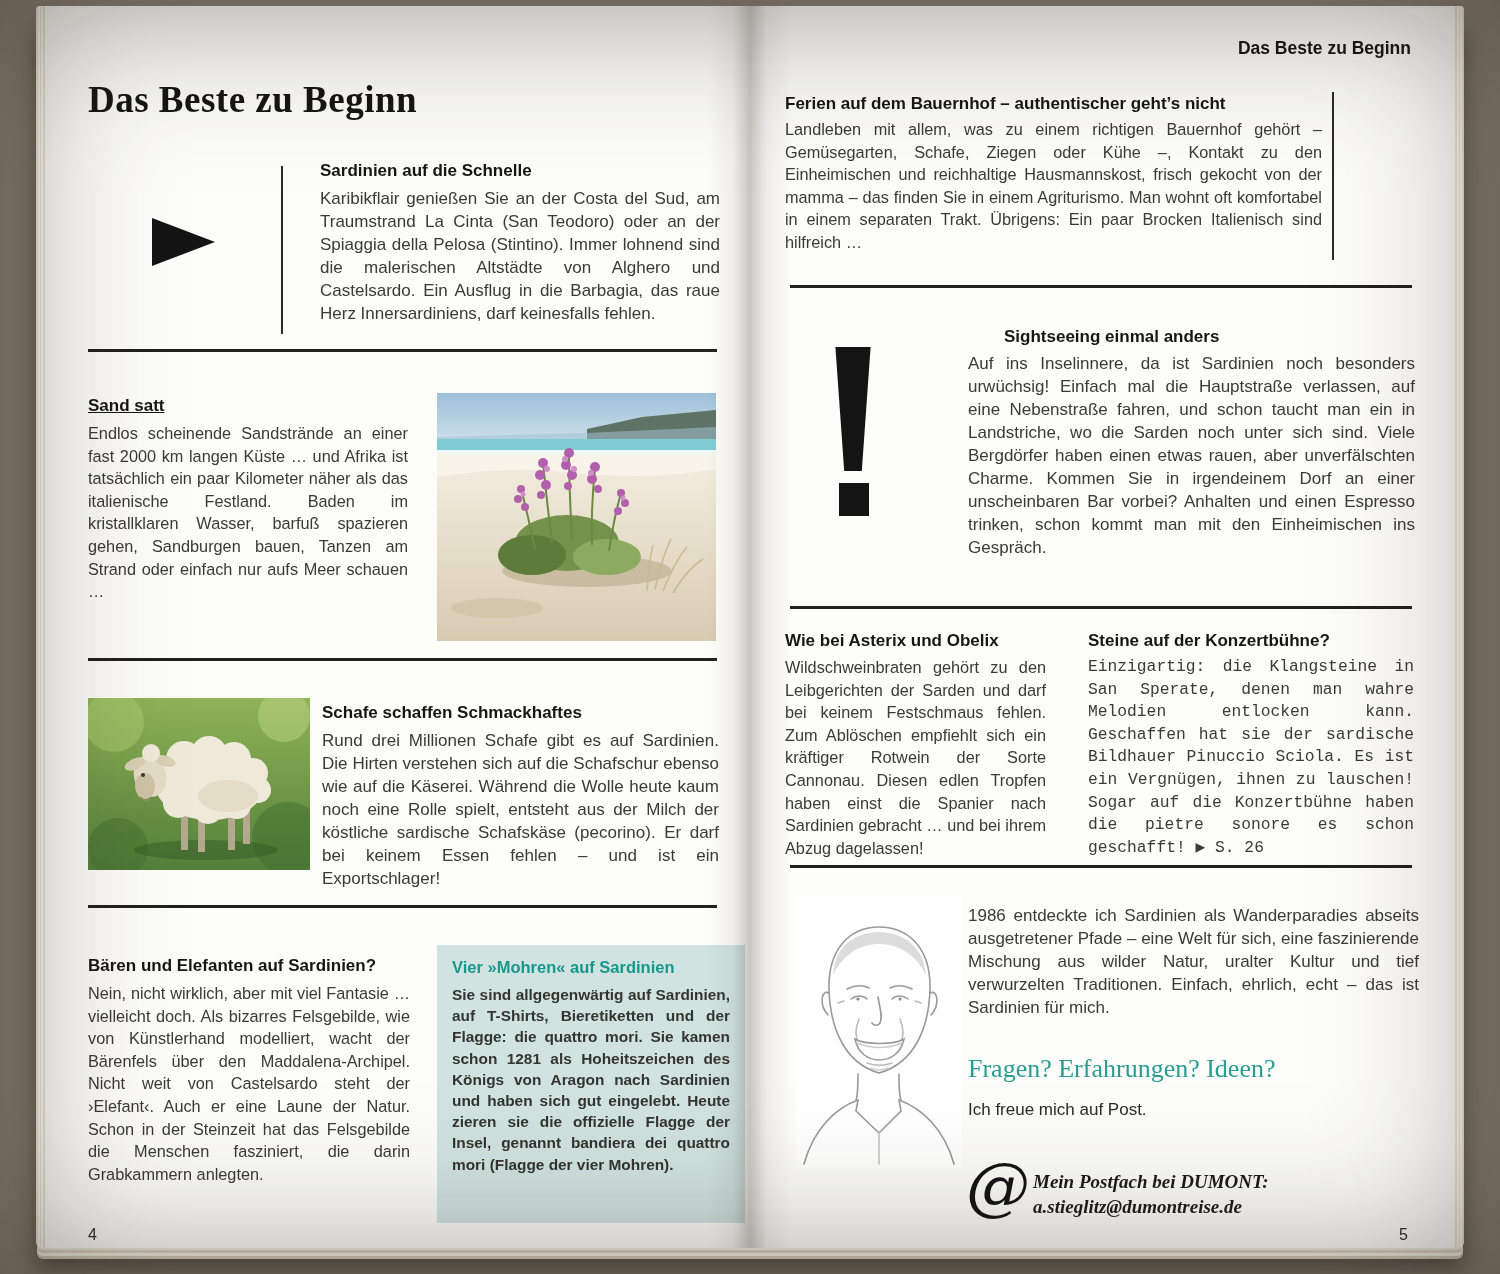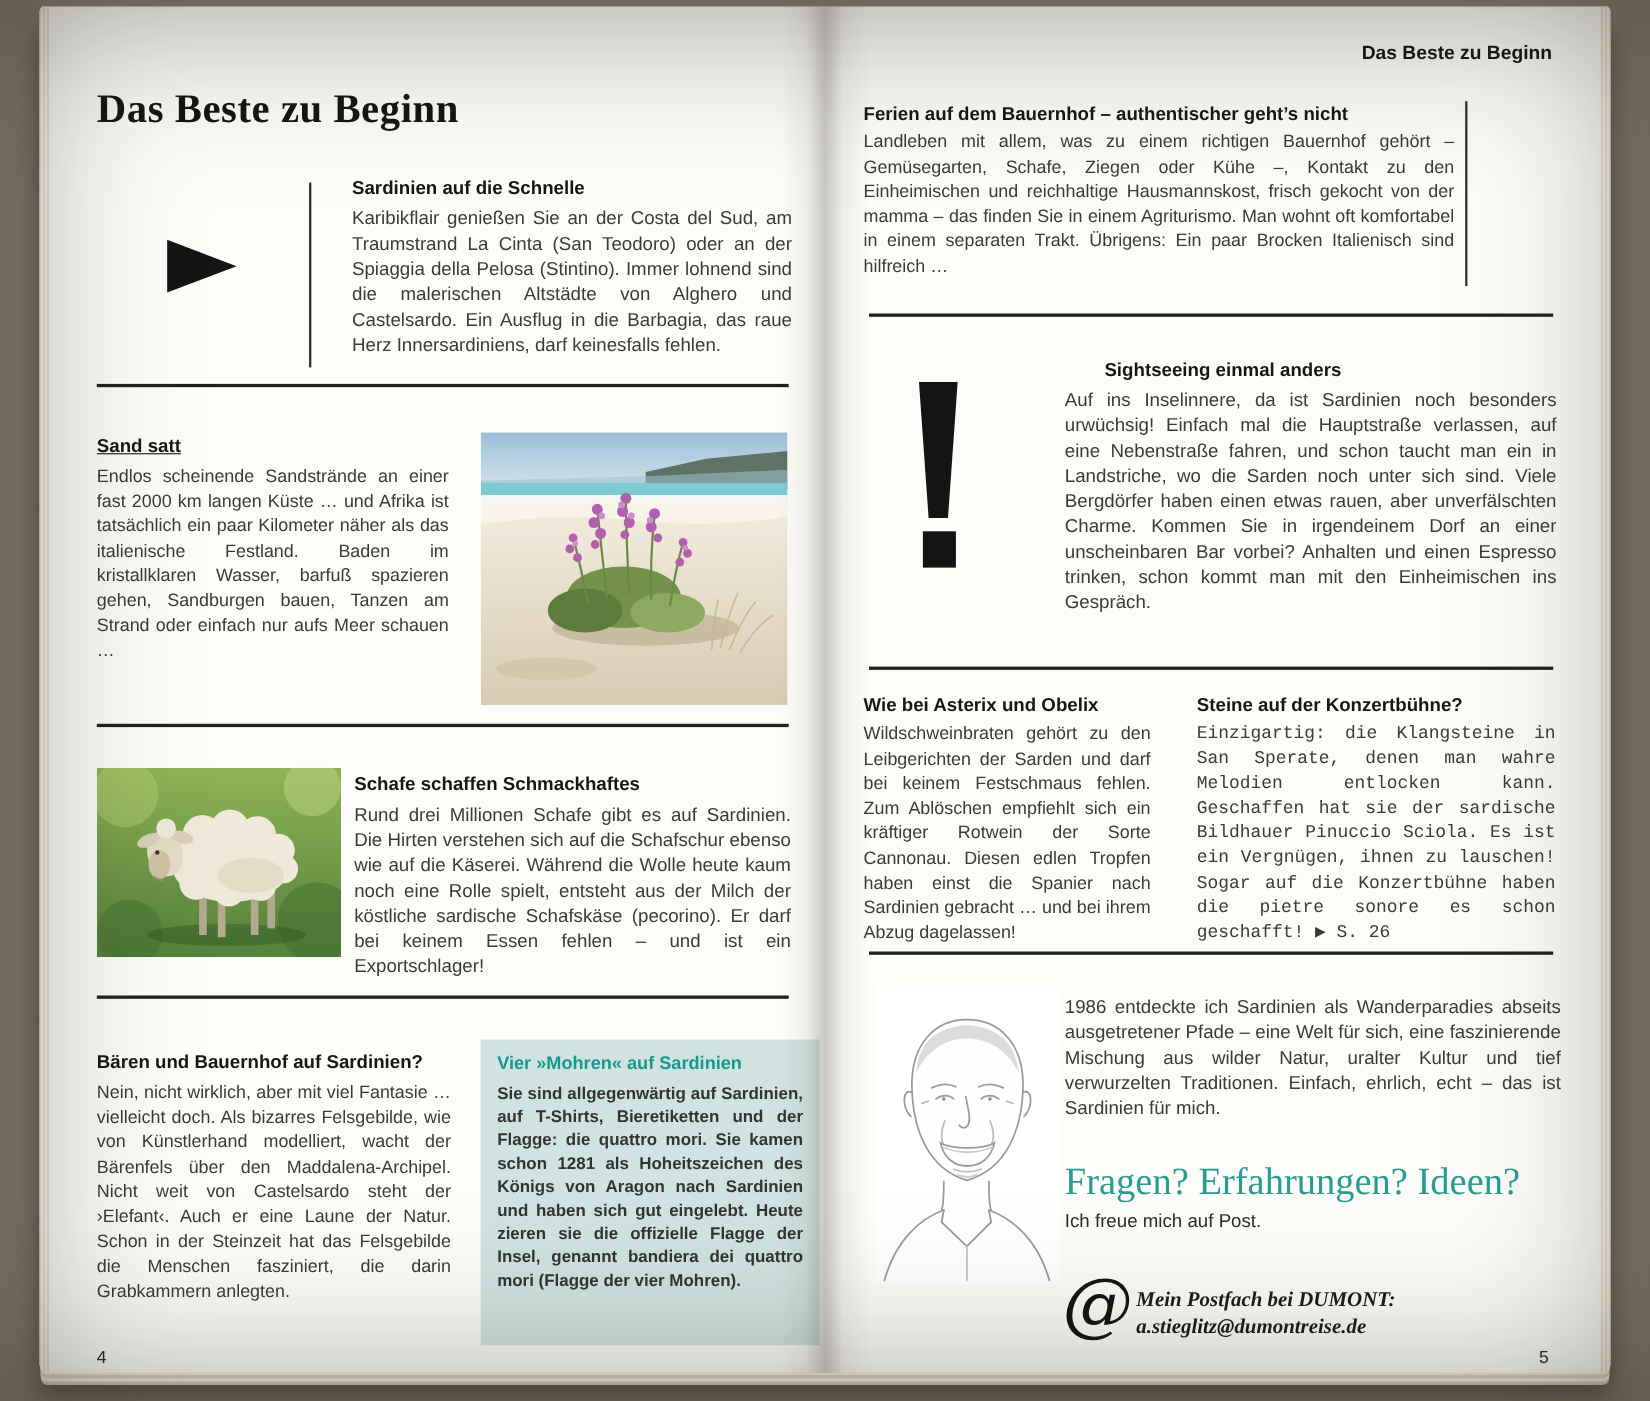--- a/index.html
+++ b/index.html
@@ -90,21 +90,21 @@
   .h-sight{ left:968px; top:321px; }
   .b-sight{ left:932px; top:346px; width:447px; }
   .r5{ left:754px; top:600px; width:622px; }
   .h-ast{ left:749px; top:625px; }
   .b-ast{ left:749px; top:650px; width:261px; }
   .h-sto{ left:1052px; top:625px; }
   .b-sto{ left:1052px; top:650px; width:326px;font-family:Liberation Mono, monospace; }
   .r6{ left:754px; top:859px; width:622px; }
   .portrait{ position:absolute; left:760px; top:890px; width:166px; height:272px; }
   .b-auth{ left:932px; top:898px; width:451px; }
-  .cta{ position:absolute; left:932px; top:1048px; font-family:"Liberation Serif", serif; font-size:35px; color:#2a9c92; white-space:nowrap; }
+  .cta{ position:absolute; left:932px; top:1048px; font-family:"Liberation Serif", serif; font-size:26px; color:#2a9c92; white-space:nowrap; }
   .cta-sub{ position:absolute; left:932px; top:1094px; font-size:17px; color:#2b2b29; }
   .at{ position:absolute; left:930px; top:1148px; font-family:"DejaVu Serif", serif; font-style:italic; font-size:64px; line-height:1; color:#141414; }
   .mail{ position:absolute; left:997px; top:1163px; font-family:"Liberation Serif", serif; font-style:italic; font-weight:bold; font-size:19px; line-height:25px; color:#1b1b19; }
   .pn-right{ position:absolute; right:56px; top:1220px; font-size:16px; color:#2c2c2a; }
 </style>
 </head>
 <body>
 
 <div class="book">
   <div class="spine"></div>
@@ -233,21 +233,21 @@
         <circle cx="55" cy="77" r="2" fill="#3a3a33"></circle>
         <path d="M52 99 q4 4 9 3" stroke="#9a8f76" stroke-width="1.5" fill="none"></path>
       </svg>
     </div>
 
     <h3 class="sec-h h-sheep">Schafe schaffen Schmackhaftes</h3>
     <p class="body b-sheep">Rund drei Millionen Schafe gibt es auf Sardinien. Die Hirten verstehen sich auf die Schafschur ebenso wie auf die Käserei. Während die Wolle heute kaum noch eine Rolle spielt, entsteht aus der Milch der köstliche sardische Schafskäse (pecorino). Er darf bei keinem Essen fehlen – und ist ein Exportschlager!</p>
 
     <div class="rule r3"></div>
 
-    <h3 class="sec-h h-bears">Bären und Bauernhof auf Sardinien?</h3>
+    <h3 class="sec-h h-bears">Bären und Elefanten auf Sardinien?</h3>
     <p class="body narrow b-bears">Nein, nicht wirklich, aber mit viel Fantasie … vielleicht doch. Als bizarres Felsgebilde, wie von Künstlerhand modelliert, wacht der Bärenfels über den Maddalena-Archipel. Nicht weit von Castelsardo steht der ›Elefant‹. Auch er eine Laune der Natur. Schon in der Steinzeit hat das Felsgebilde die Menschen fasziniert, die darin Grabkammern anlegten.</p>
 
     <aside class="mori">
       <div class="mori-h">Vier »Mohren« auf Sardinien</div>
       <div class="mori-b">Sie sind allgegenwärtig auf Sardinien, auf T-Shirts, Bieretiketten und der Flagge: die quattro mori. Sie kamen schon 1281 als Hoheitszeichen des Königs von Aragon nach Sardinien und haben sich gut eingelebt. Heute zieren sie die offizielle Flagge der Insel, genannt bandiera dei quattro mori (Flagge der vier Mohren).</div>
     </aside>
 
     <div class="pn-left">4</div>
   </section>
 

